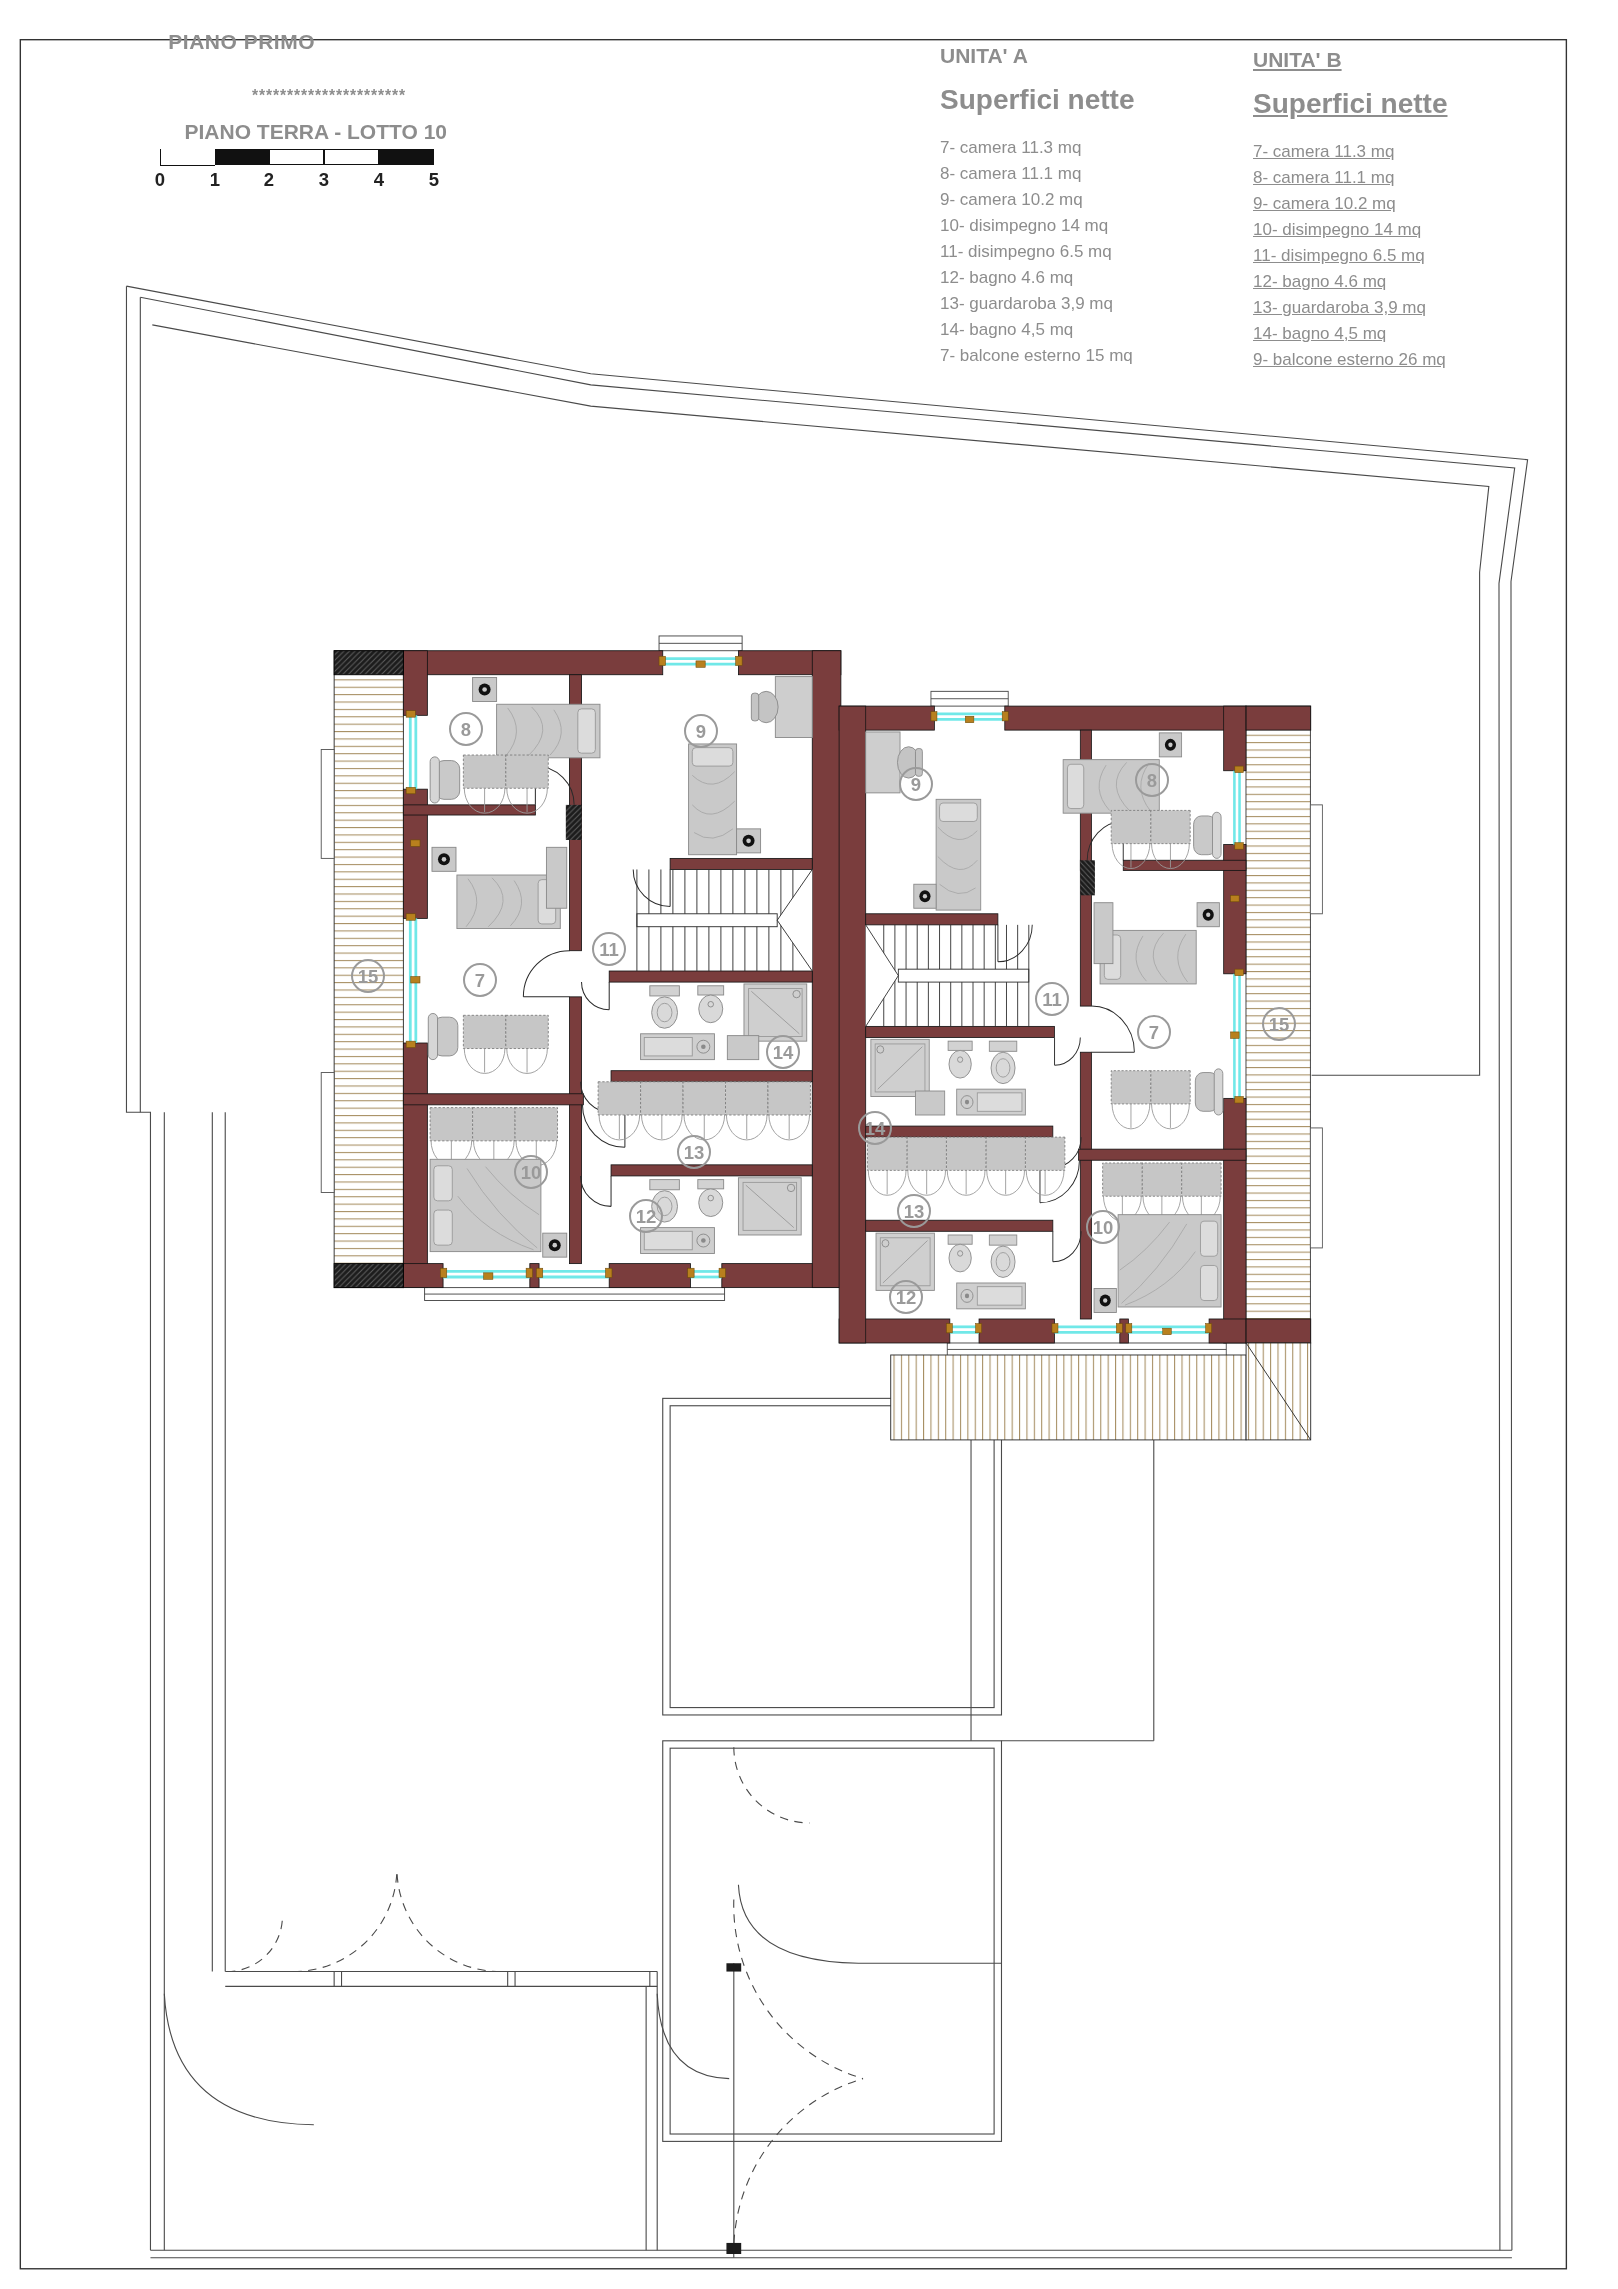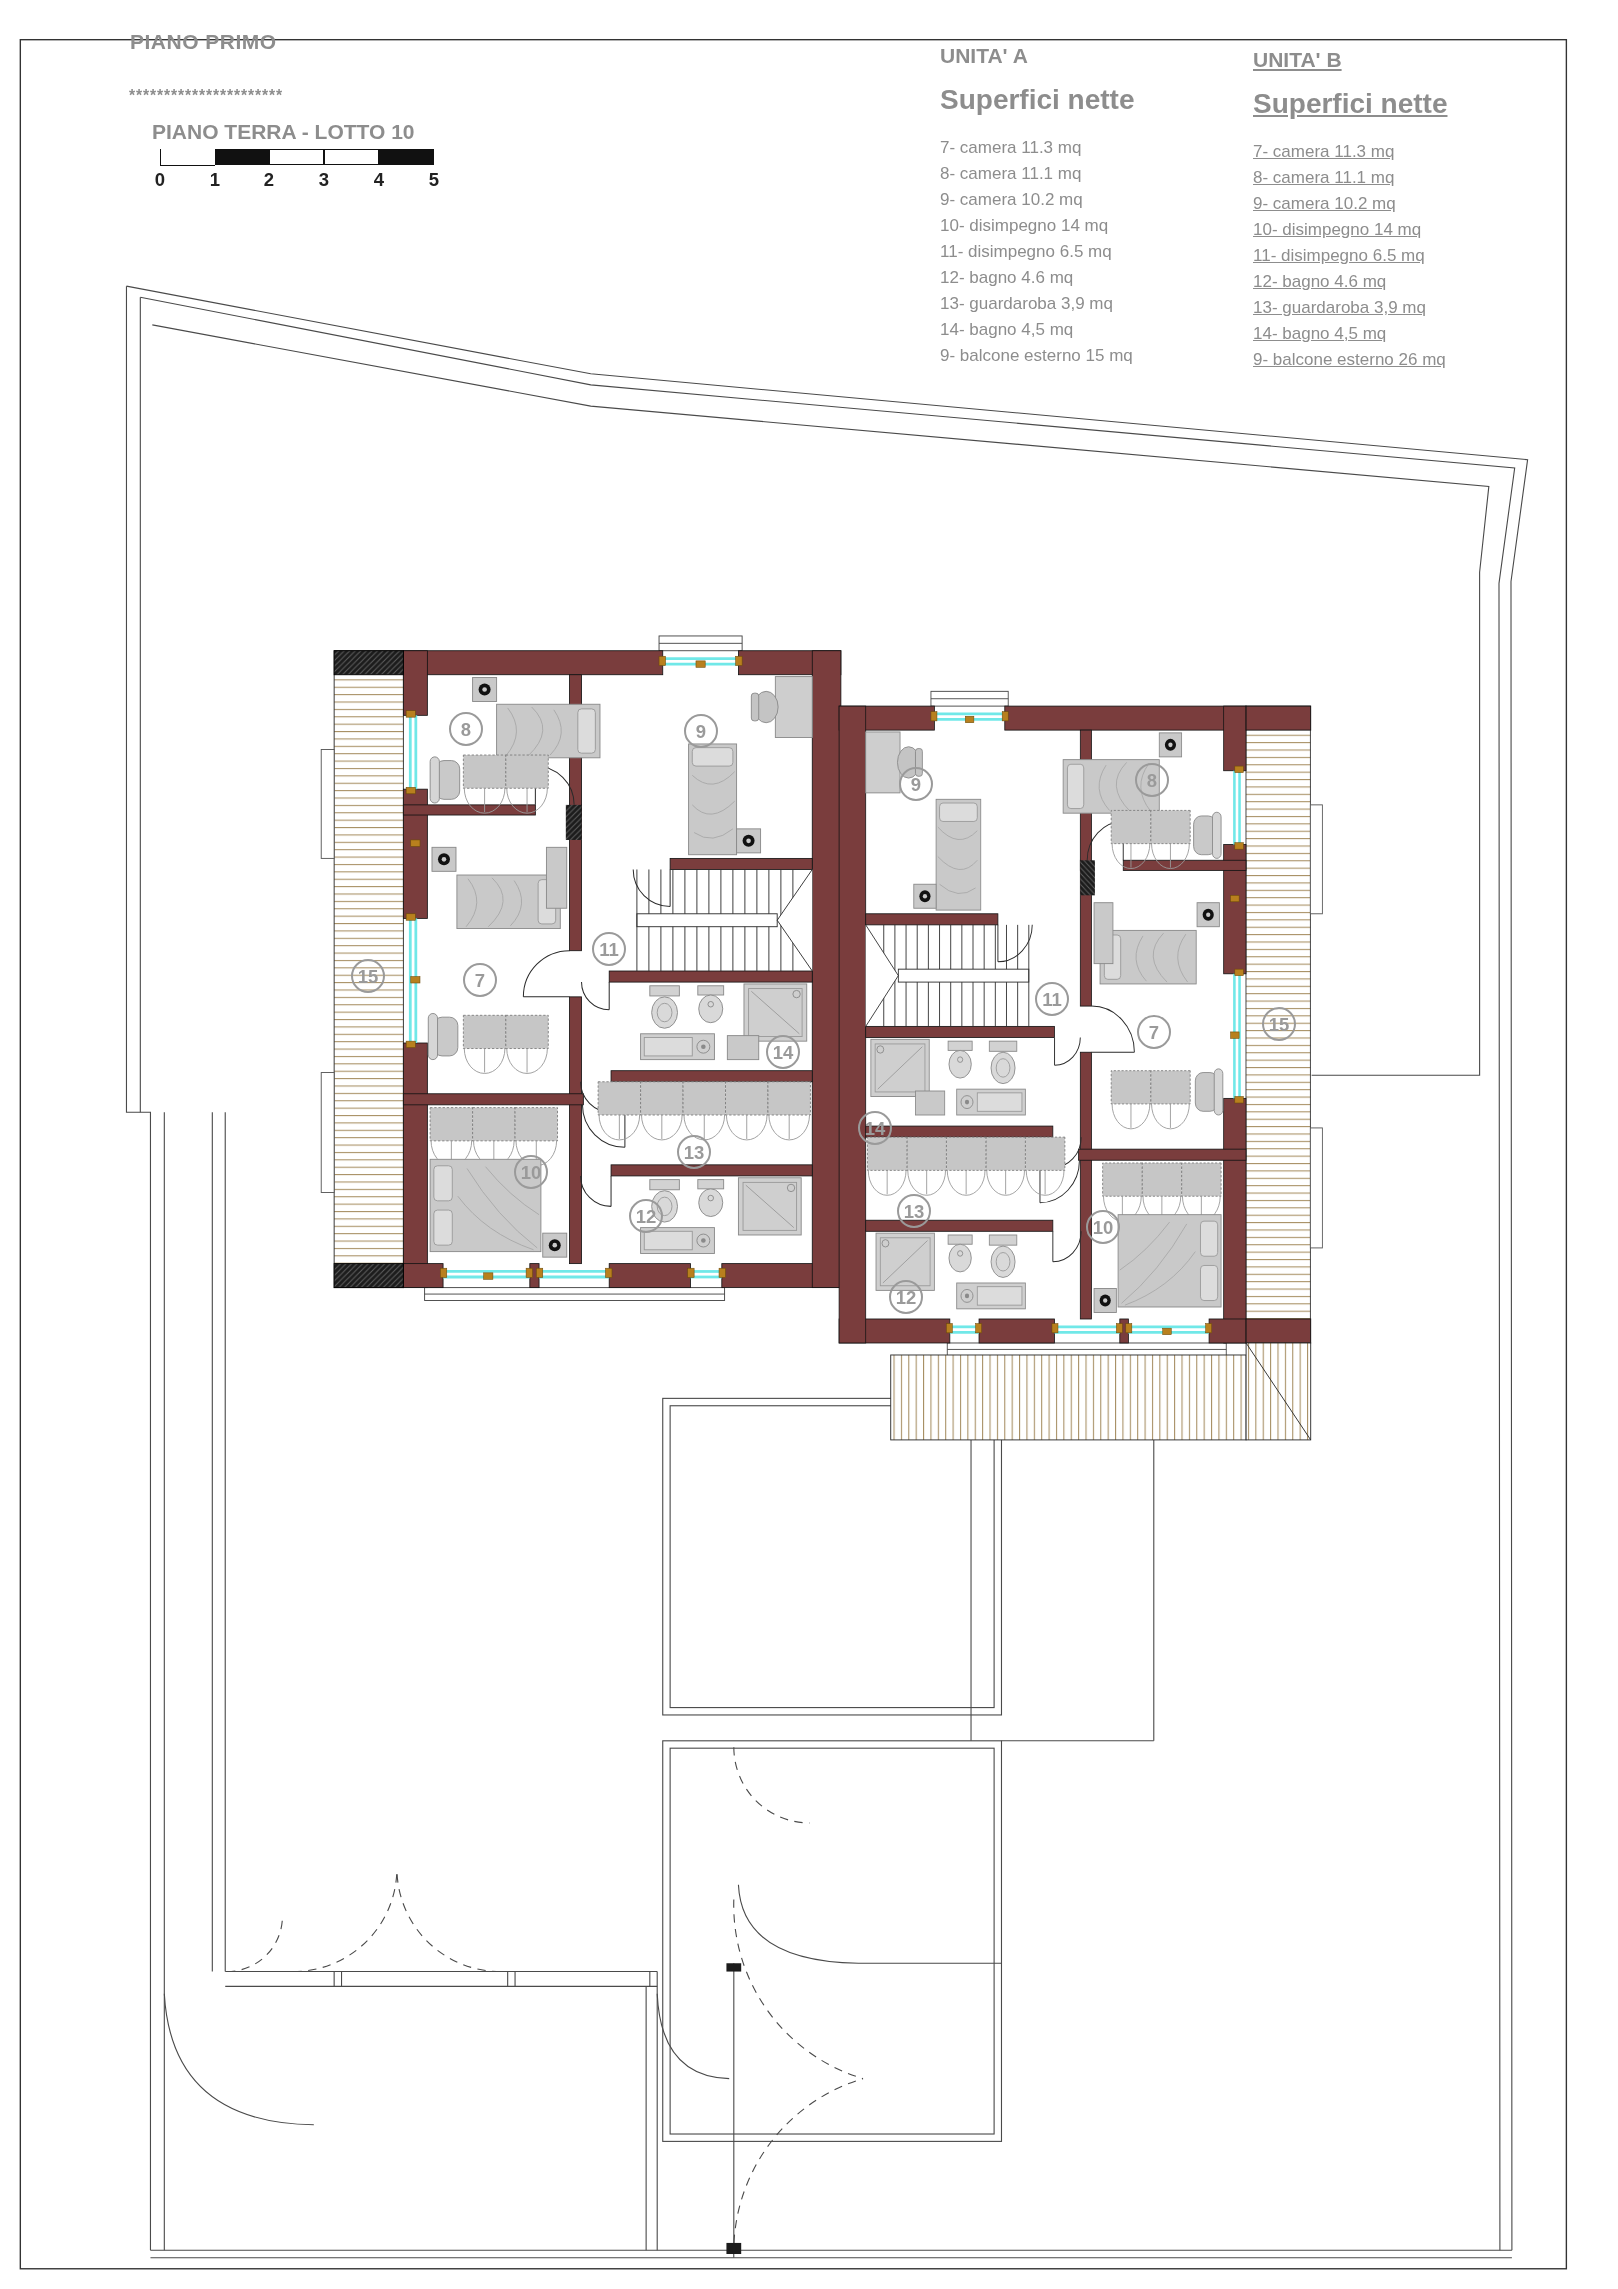--- a/index.html
+++ b/index.html
@@ -3,21 +3,21 @@
 <meta charset="utf-8">
 <style>
   :root{
     --wall:#7a3d3d; --glass:#70e8e8; --frame:#b8801e; --deck:#a38a5c;
     --label:#9a9a9a; --text:#8d8d8d;
   }
   html,body{margin:0;padding:0;background:#e8e8e8;}
   .page{position:relative;width:1619px;height:2290px;background:#ffffff;
         font-family:"Liberation Sans",sans-serif;overflow:hidden;}
   .plansvg{position:absolute;left:0;top:0;}
-  .ttl{position:absolute;color:var(--text);font-weight:bold;text-align:left;white-space:nowrap;}
+  .ttl{position:absolute;color:var(--text);font-weight:bold;text-align:right;white-space:nowrap;}
   #t-main{left:130px;top:29.5px;width:185px;font-size:21px;letter-spacing:0.5px;}
   #t-stars{left:129px;top:87px;width:277px;font-size:15.7px;letter-spacing:0.9px;}
   #t-sub{left:152px;top:120px;width:295px;font-size:21px;}
   
   .sb{position:absolute;left:0;top:0;}
   .sb-open{position:absolute;left:160px;top:149px;width:54px;height:15.7px;border-left:1.8px solid #111;border-bottom:1.8px solid #111;}
   .sb-cell{position:absolute;top:149px;height:15.7px;width:55px;border:1.4px solid #111;box-sizing:border-box;}
   .sb-num{position:absolute;top:169px;transform:translateX(-50%);font-size:18.5px;color:#222;font-weight:bold;}
   
   .legend{position:absolute;width:305px;color:var(--text);}
@@ -374,21 +374,21 @@
   <div class="lg-items">
 
   <div>7- camera 11.3 mq</div>
         <div>8- camera 11.1 mq</div>
         <div>9- camera 10.2 mq</div>
         <div>10- disimpegno 14 mq</div>
         <div>11- disimpegno 6.5 mq</div>
         <div>12- bagno 4.6 mq</div>
         <div>13- guardaroba 3,9 mq</div>
         <div>14- bagno 4,5 mq</div>
-        <div>9- balcone esterno 15 mq</div>
+        <div>7- balcone esterno 15 mq</div>
       </div>
 </div>
 
 <div class="legend" id="legend-b">
   <div class="lg-title">UNITA' B</div>
   <div class="lg-sub">Superfici nette</div>
   <div class="lg-items">
 
   <div>7- camera 11.3 mq</div>
         <div>8- camera 11.1 mq</div>

